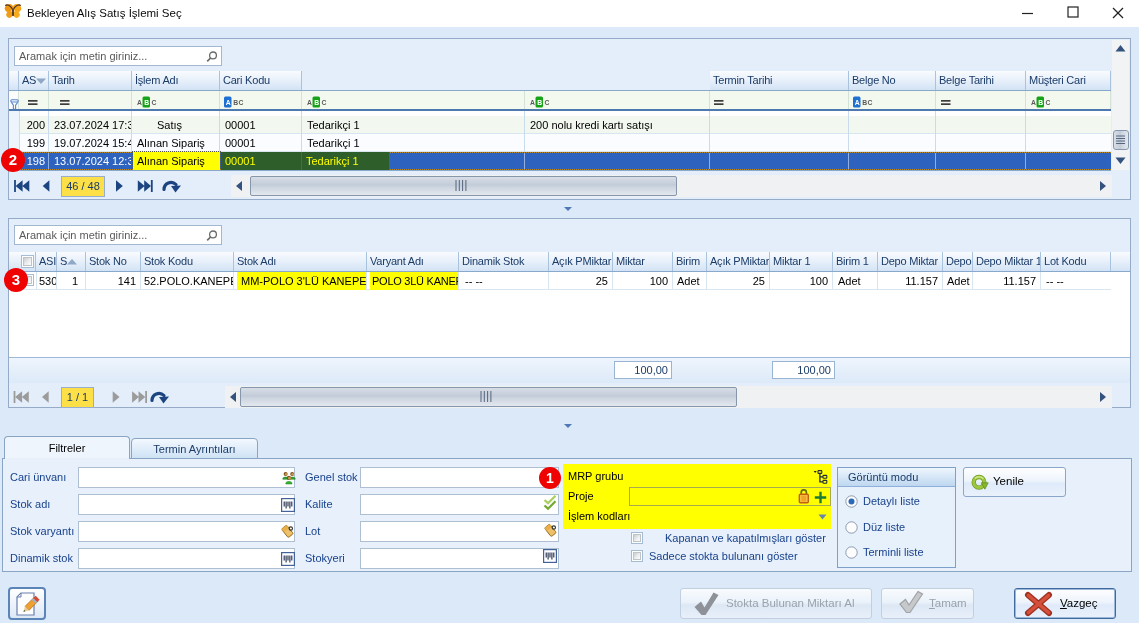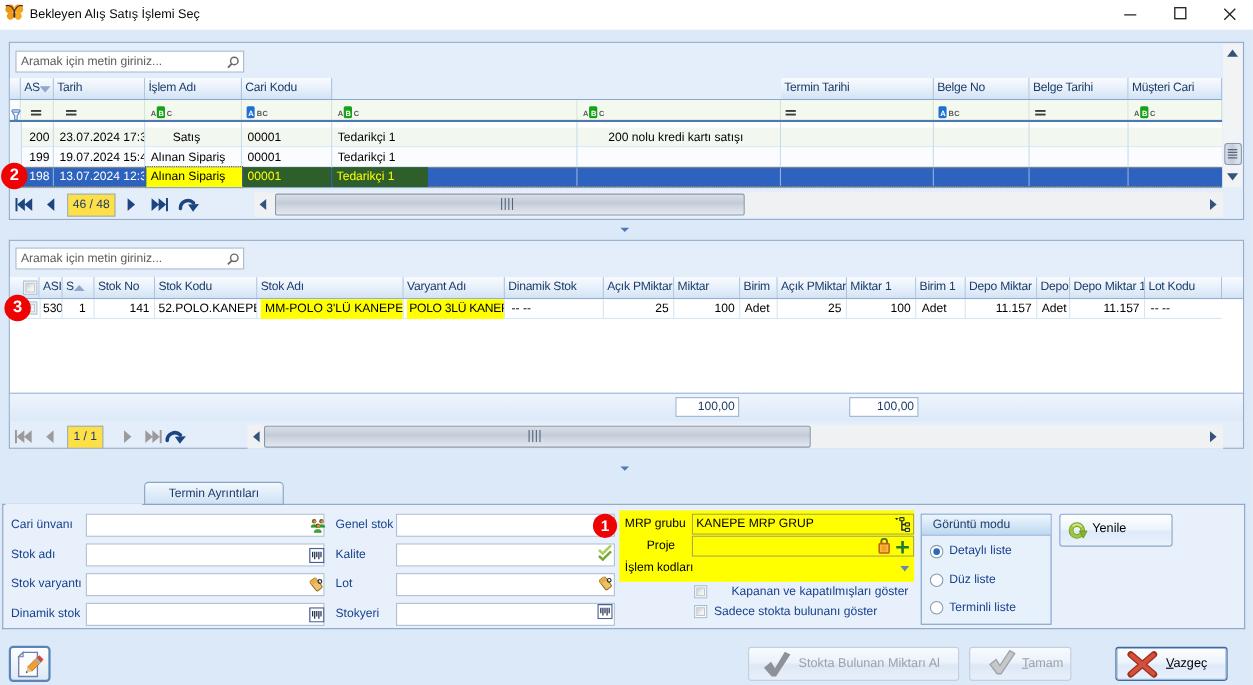--- a/index.html
+++ b/index.html
@@ -172,21 +172,21 @@
 <div class="abs" style="left:709px;top:111px;width:1px;height:41px;background:#c9dced"></div>
 <div class="abs" style="left:848px;top:111px;width:1px;height:41px;background:#c9dced"></div>
 <div class="abs" style="left:935px;top:111px;width:1px;height:41px;background:#c9dced"></div>
 <div class="abs" style="left:1025px;top:111px;width:1px;height:41px;background:#c9dced"></div>
 
 <div class="dc num" style="left:19px;top:116px;width:29px;">200</div>
 <div class="dc" style="left:50px;top:116px;width:81px;">23.07.2024 17:3</div>
 <div class="dc" style="left:133px;top:116px;width:86px;margin-left:20px;">Satış</div>
 <div class="dc" style="left:221px;top:116px;width:80px;">00001</div>
 <div class="dc" style="left:303px;top:116px;width:221px;">Tedarikçi 1</div>
-<div class="dc" style="left:526px;top:116px;width:183px;margin-left:23px;">200 nolu kredi kartı satışı</div>
+<div class="dc" style="left:526px;top:116px;width:183px;">200 nolu kredi kartı satışı</div>
 
 <div class="dc num" style="left:19px;top:134px;width:29px;">199</div>
 <div class="dc" style="left:50px;top:134px;width:81px;">19.07.2024 15:4</div>
 <div class="dc" style="left:133px;top:134px;width:86px;">Alınan Sipariş</div>
 <div class="dc" style="left:221px;top:134px;width:80px;">00001</div>
 <div class="dc" style="left:303px;top:134px;width:221px;">Tedarikçi 1</div>
 
 <div class="dc num" style="left:19px;top:152px;width:29px;color:#fff">198</div>
 <div class="dc" style="left:50px;top:152px;width:81px;color:#fff">13.07.2024 12:3</div>
 <div class="dc" style="left:133px;top:152px;width:87px;background:#ffff00;outline:1px dotted #555;color:#000">Alınan Sipariş</div>
@@ -340,20 +340,21 @@
     </svg>
 
 <svg class="abs" style="left:560px;top:421px" width="16" height="10" viewBox="0 0 16 10">
       <path d="M4 3 L12 3 L8 7 Z" fill="#4f7ab5"></path>
     </svg>
 
 <div class="abs" style="left:2px;top:458px;width:1130px;height:114px;background:#e7f0fb;border:1px solid #8aa4c4;border-top:none"></div>
 <div class="abs" style="left:2px;top:458px;width:1130px;height:1px;background:#8aa4c4"></div>
 
 <div class="abs" style="left:131px;top:438px;width:127px;height:21px;background:linear-gradient(180deg,#f2f8fe,#cfe2f5);border:1px solid #8aa4c4;border-radius:4px 4px 0 0;color:#1b3c69;text-align:center;line-height:20px">Termin Ayrıntıları</div>
+<div class="abs" style="left:4px;top:436px;width:126px;height:23px;background:#eef5fd;border:1px solid #8aa4c4;border-bottom:none;border-radius:4px 4px 0 0;color:#000;text-align:center;line-height:22px">Filtreler</div>
 <div class="abs" style="left:5px;top:458px;width:124px;height:2px;background:#e7f0fb"></div>
 
 <div class="lbl" style="left:10px;top:471px;">Cari ünvanı</div>
 <div class="lbl" style="left:10px;top:498px;">Stok adı</div>
 <div class="lbl" style="left:10px;top:525px;">Stok varyantı</div>
 <div class="lbl" style="left:10px;top:552px;">Dinamik stok</div>
 <div class="inp" style="left:78px;top:467px;width:217px;"></div>
 <div class="inp" style="left:78px;top:494px;width:217px;"></div>
 <div class="inp" style="left:78px;top:521px;width:217px;"></div>
 <div class="inp" style="left:78px;top:548px;width:217px;"></div>
@@ -405,23 +406,22 @@
       </g>
       <circle cx="10.8" cy="4.6" r="1.7" fill="none" stroke="#333" stroke-width="1.1"></circle>
     </svg>
 <svg class="abs" style="left:543px;top:549px" width="14" height="14" viewBox="0 0 14 14">
       <rect x="0.6" y="0.6" width="12.8" height="12.8" fill="#fff" stroke="#44629a" stroke-width="1.2"></rect>
       <path d="M3.2 3.5 V8.5 M5.1 3.5 V10.5 M7 3.5 V8.5 M8.9 3.5 V10.5 M10.8 3.5 V8.5" stroke="#1c2846" stroke-width="1.1"></path>
     </svg>
 
 <div class="abs" style="left:563px;top:464px;width:268px;height:65px;background:#ffff00"></div>
 <div class="ylbl" style="left:568px;top:470px;">MRP grubu</div>
-<div class="ylbl" style="left:568px;top:490px;margin-left:20px;">Proje</div>
+<div class="ylbl" style="left:568px;top:490px;">Proje</div>
 <div class="ylbl" style="left:568px;top:510px;">İşlem kodları</div>
-<div class="yinp" style="left:629px;top:467px;width:202px;height:19px;">KANEPE MRP GRUP</div>
 <div class="yinp" style="left:629px;top:487px;width:202px;height:19px;"></div>
 <svg class="abs" style="left:812px;top:468px" width="17" height="17" viewBox="0 0 17 17">
  <path d="M1.6 3 L4.8 3 L3.2 4.9 Z" fill="#222c3c"></path>
  <rect x="6" y="2.6" width="3.8" height="2.8" rx="0.7" fill="#ffff00" stroke="#222c3c" stroke-width="1.1"></rect>
  <path d="M7.9 5.4 V13.8 H11 M7.9 8.8 H11" fill="none" stroke="#222c3c" stroke-width="1.3"></path>
  <rect x="11" y="7.4" width="3.8" height="2.8" rx="0.7" fill="#ffff00" stroke="#222c3c" stroke-width="1.1"></rect>
  <rect x="11" y="12.4" width="3.8" height="2.8" rx="0.7" fill="#ffff00" stroke="#222c3c" stroke-width="1.1"></rect>
 </svg>
 <svg class="abs" style="left:798px;top:489px" width="12" height="15" viewBox="0 0 12 15">
       <path d="M3.2 5.6 V3.4 a2.6 2.5 0 0 1 5.2 0 V5.6" fill="none" stroke="#6e6e14" stroke-width="1.7"></path>

